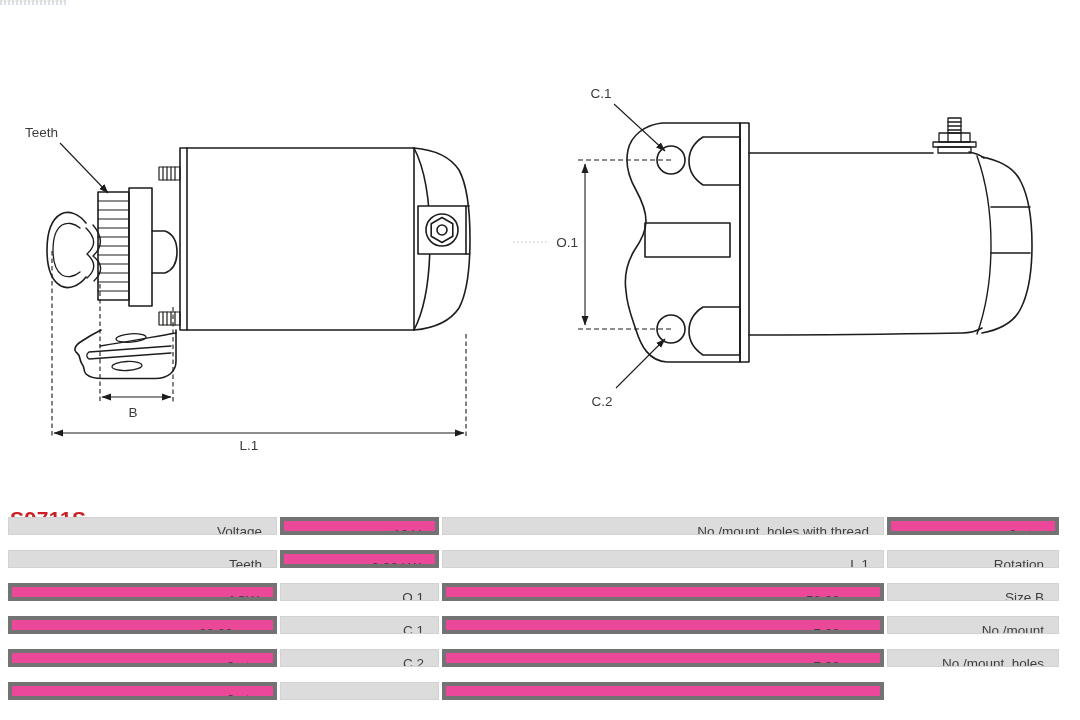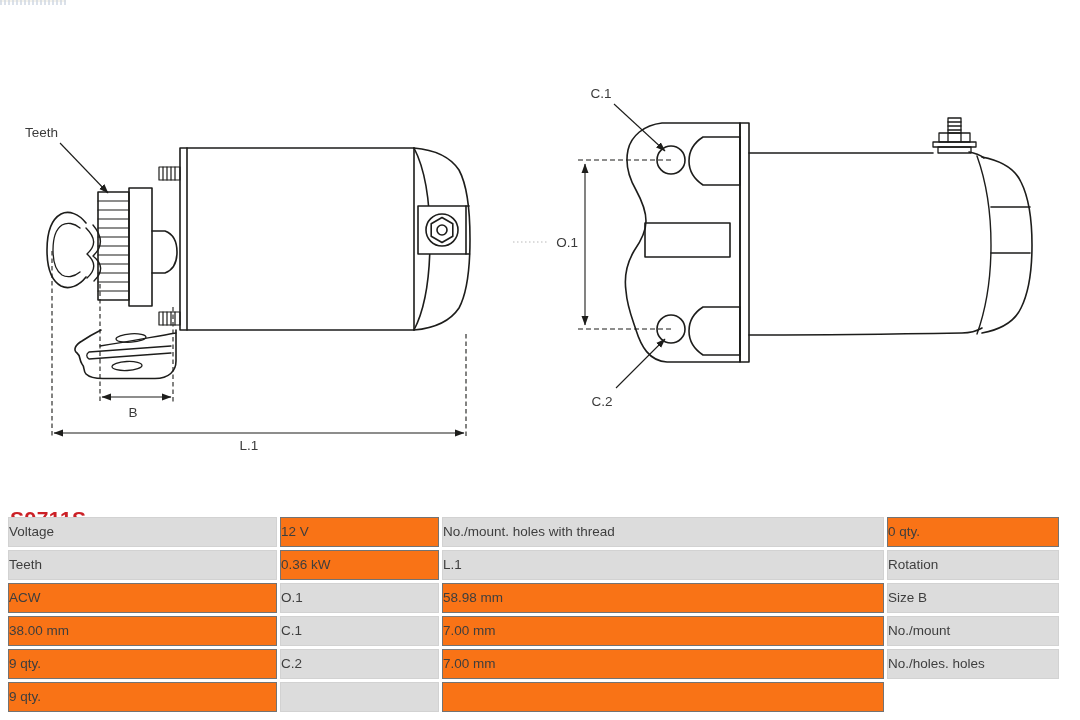--- a/index.html
+++ b/index.html
@@ -25,25 +25,25 @@
   }
   .spec-table{
     position:absolute;left:8px;top:517px;
     display:grid;
     grid-template-columns:269px 159px 442px 172px;
     grid-auto-rows:30px;
     gap:3px;
     font-size:13.5px;color:#3e3e3e;
   }
   .cell{
-    box-sizing:border-box;height:30px;line-height:28px;
-    padding-right:14px;overflow:hidden;white-space:nowrap;
+    box-sizing:border-box;height:18px;line-height:28px;
+    text-align:right;padding-right:14px;overflow:hidden;white-space:nowrap;
   }
   .cell.lbl{background:#dcdcdc;border:1px solid #d2d2d2;}
-  .cell.val{background:#f97316;border:1px solid #737373;}
+  .cell.val{background:#ec4899;border:4px solid #737373;}
 </style>
 </head>
 <body>
 
 <div class="edge-artifact"></div>
 
 <div class="drawing-wrap">
 <svg width="1080" height="470" viewBox="0 0 1080 470">
   <defs>
     <marker id="ae" markerWidth="12" markerHeight="9" refX="9" refY="4" orient="auto" markerUnits="userSpaceOnUse">
@@ -175,17 +175,17 @@
   <div class="cell lbl">Size B</div>
   <div class="cell val">38.00 mm</div>
   <div class="cell lbl">C.1</div>
   <div class="cell val">7.00 mm</div>
 
   <div class="cell lbl">No./mount</div>
   <div class="cell val">9 qty.</div>
   <div class="cell lbl">C.2</div>
   <div class="cell val">7.00 mm</div>
 
-  <div class="cell lbl">No./holes. holes</div>
+  <div class="cell lbl">No./mount. holes</div>
   <div class="cell val">9 qty.</div>
   <div class="cell lbl"></div>
   <div class="cell val"></div>
 </div>
 
 </body></html>

